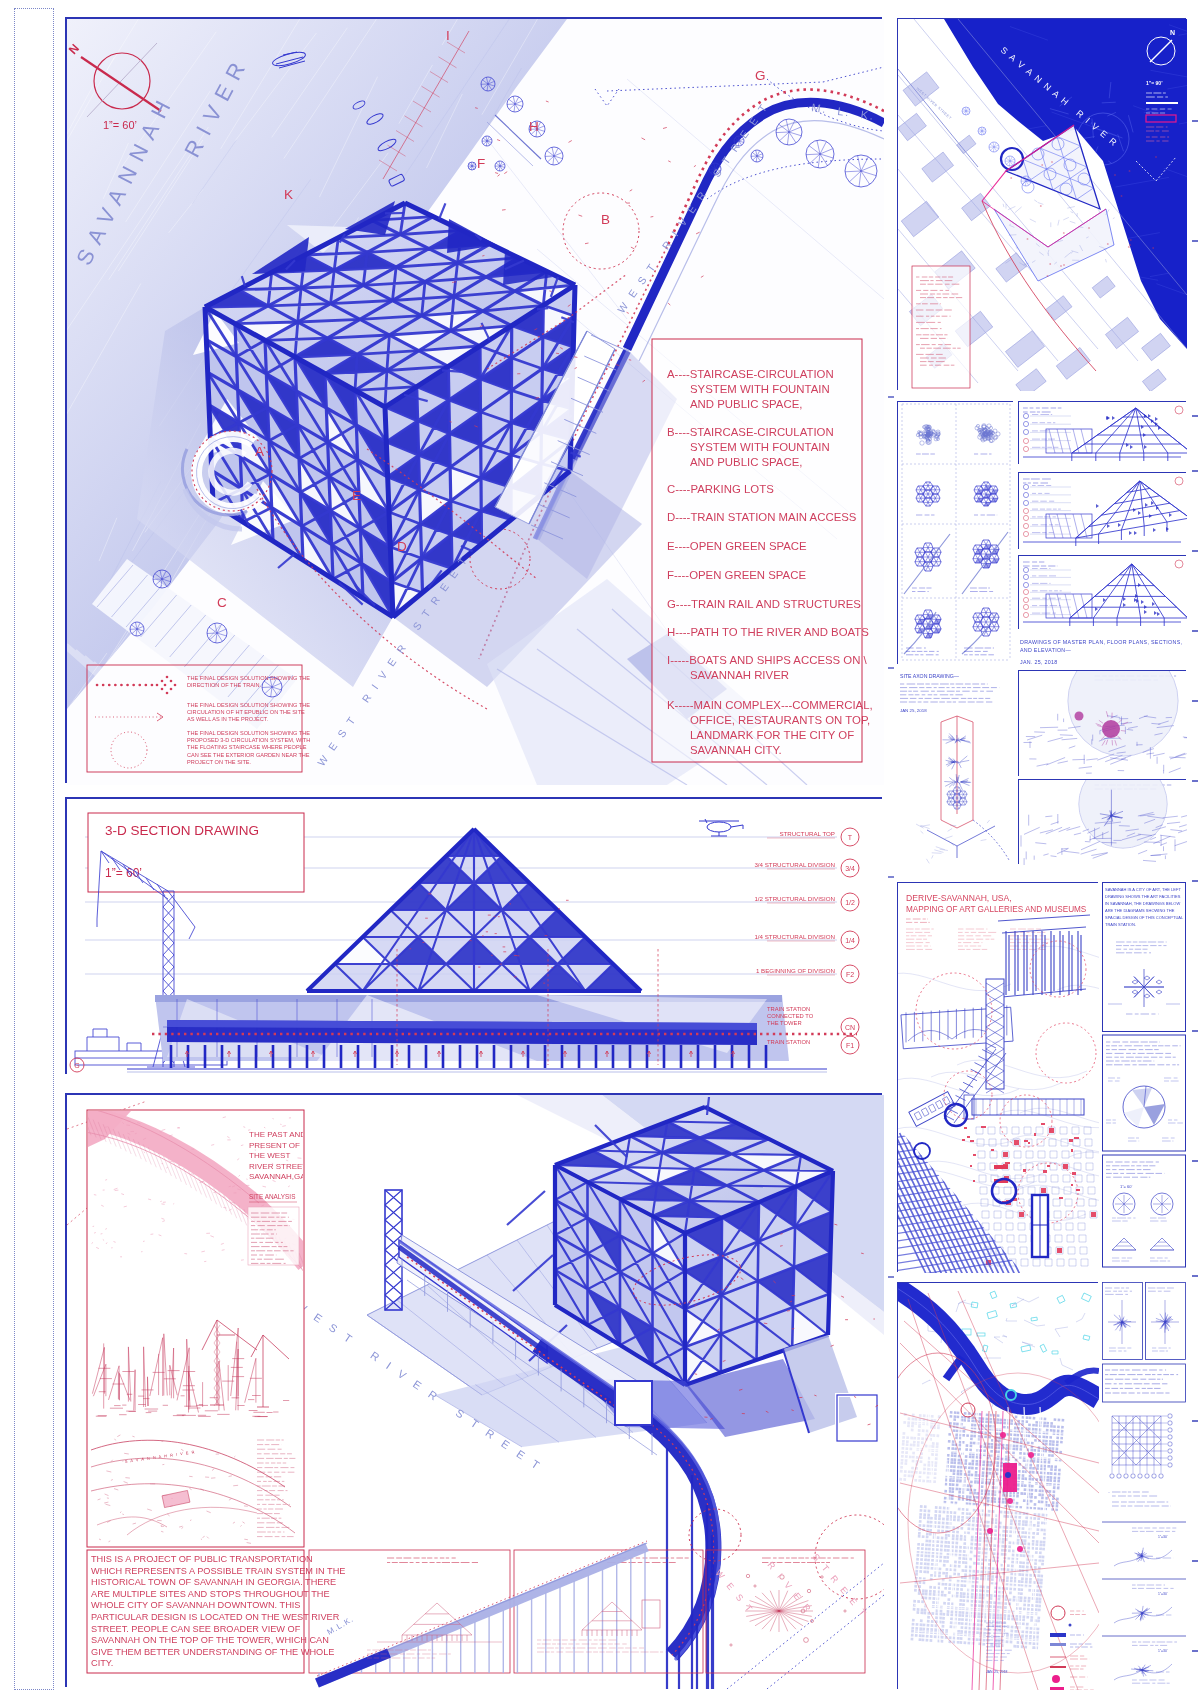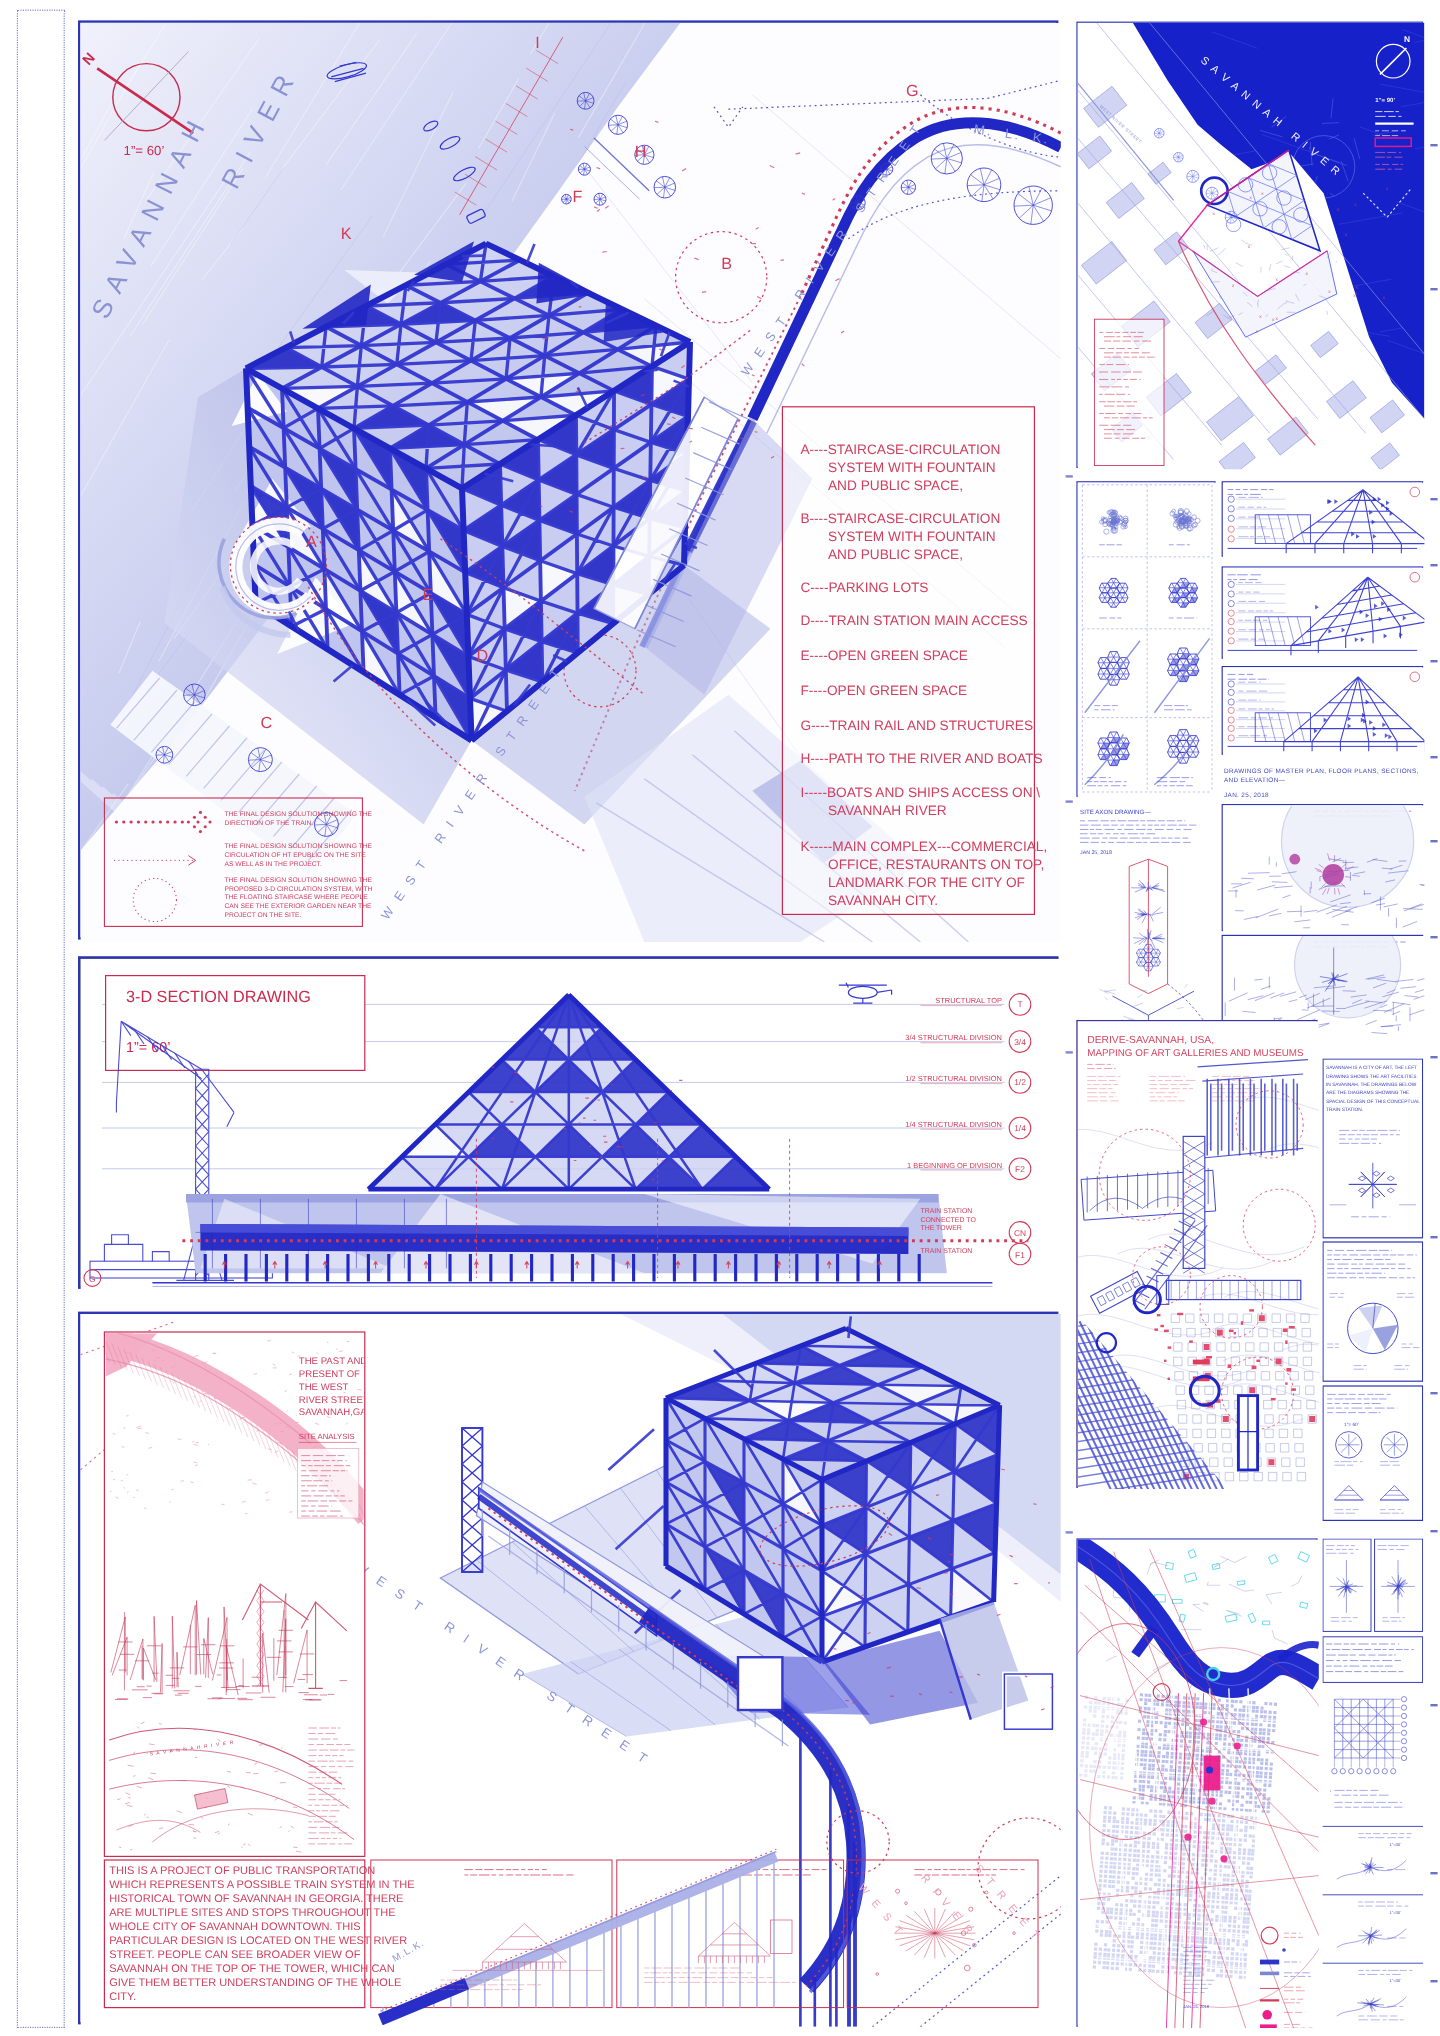--- a/index.html
+++ b/index.html
@@ -244,21 +244,21 @@
       <text x="120" y="688.0" font-size="5.6" fill="#cf3f5e">THE FINAL DESIGN SOLUTION SHOWING THE</text>
       <text x="120" y="695.2" font-size="5.6" fill="#cf3f5e">CIRCULATION OF HT EPUBLIC ON THE SITE</text>
       <text x="120" y="702.4" font-size="5.6" fill="#cf3f5e">AS WELL AS IN THE PROJECT.</text>
       <text x="120" y="716.0" font-size="5.6" fill="#cf3f5e">THE FINAL DESIGN SOLUTION SHOWING THE</text>
       <text x="120" y="723.2" font-size="5.6" fill="#cf3f5e">PROPOSED 3-D CIRCULATION SYSTEM, WITH</text>
       <text x="120" y="730.4" font-size="5.6" fill="#cf3f5e">THE FLOATING STAIRCASE  WHERE PEOPLE</text>
       <text x="120" y="737.6" font-size="5.6" fill="#cf3f5e">CAN SEE THE EXTERIOR GARDEN NEAR THE</text>
       <text x="120" y="744.8" font-size="5.6" fill="#cf3f5e">PROJECT ON THE SITE.</text>
     </svg>
 </div>
-<div class="abs" style="left:65px;top:797px;width:817px;height:277px;border:2.5px solid #2c35b5;box-sizing:border-box;background:#737373">
+<div class="abs" style="left:65px;top:797px;width:817px;height:277px;border:2.5px solid #2c35b5;box-sizing:border-box;background:#15803d">
 <svg width="817" height="277" viewBox="0 0 817 277" style="position:absolute;left:0;top:0">
       <rect width="817" height="277" fill="#ffffff"></rect>
       <path d="M18.0 38.0L770.0 38.0M18.0 69.0L770.0 69.0M18.0 103.0L770.0 103.0M18.0 141.0L770.0 141.0M18.0 175.0L770.0 175.0" stroke="#a9b0e2" stroke-width="0.7" fill="none" stroke-opacity="0.8"></path>
       <rect x="21" y="14" width="216" height="79" fill="#ffffff" stroke="#c92a4d" stroke-width="1"></rect>
       <text x="38" y="36" font-size="13.5" fill="#c92a4d">3-D SECTION DRAWING</text>
       <text x="38" y="78" font-size="12" fill="#c92a4d">1”= 60’</text>
       <g stroke="#3438cf" stroke-width="0.9" fill="none" opacity="0.9">
         <path d="M96,268 L96,92 M107,268 L107,92 M96,92 L107,92"></path>
         <path d="M96,96 L107,108 M107,96 L96,108"></path>
         <path d="M96,108 L107,120 M107,108 L96,120"></path>
@@ -1020,21 +1020,21 @@
 </div>
 <div class="abs" style="left:1018px;top:779px;width:168px;height:85px;border:1.2px solid #2c35b5;box-sizing:border-box;background:#fff">
 <svg width="168" height="85" viewBox="0 0 168 85" style="position:absolute;left:0;top:0">
       <rect width="168" height="85" fill="#ffffff"></rect>
       <path d="M75.6 5.0L79.9 5.0M82.3 5.0L88.3 5.0M90.0 5.0L96.7 5.0M98.1 5.0L102.3 5.0M104.0 5.0L108.4 5.0M110.5 5.0L116.0 5.0M117.7 5.0L122.3 5.0M123.8 5.0L131.1 5.0M133.5 5.0L138.6 5.0M140.8 5.0L145.7 5.0M147.9 5.0L152.3 5.0M75.6 9.0L83.8 9.0M86.0 9.0L89.7 9.0M91.0 9.0L96.8 9.0M98.2 9.0L102.7 9.0M105.1 9.0L113.7 9.0M115.0 9.0L118.1 9.0M120.1 9.0L128.8 9.0M131.2 9.0L137.2 9.0" stroke="#3d45c8" stroke-width="0.5" fill="none" stroke-opacity="0.9"></path>
       <circle cx="104" cy="24" r="44.2" stroke="#c9cdf0" stroke-width="1" fill="#eef0fa" opacity="0.9"></circle>
       <path d="M16.3 62.7L27.3 63.8M102.8 59.9L121.8 54.6M141.2 55.2L156.3 57.2M134.3 63.7L151.4 56.3M72.3 75.5L88.6 72.6M39.6 51.8L51.1 47.4M155.7 65.7L168.6 61.3M54.9 54.8L62.1 53.0M62.0 69.8L80.7 61.5M24.4 75.3L29.6 73.8M94.4 60.4L102.7 60.4M118.9 36.0L134.5 32.4M82.8 62.4L97.5 62.9M31.7 44.5L39.7 41.8M131.4 75.5L141.9 75.1M131.8 75.6L148.4 73.9M133.0 50.7L146.9 46.7M68.4 53.3L80.8 47.7M73.7 58.7L92.4 58.3M26.8 53.9L43.1 47.3M143.7 37.9L158.8 36.2M159.1 52.8L168.8 49.5M47.5 50.4L61.2 46.5M31.5 75.8L37.5 76.6M44.4 71.1L60.4 73.1M128.4 36.1L144.8 38.3M131.3 59.7L137.0 57.3M42.4 69.1L49.7 68.3M125.2 62.0L141.2 62.4M120.7 36.0L135.6 34.4M136.6 47.7L143.8 44.7M75.8 43.2L92.4 41.6M63.7 51.4L70.0 49.1M148.0 43.6L161.1 42.2M125.2 43.3L136.1 39.3M20.9 53.0L33.9 49.7M65.9 61.5L71.4 61.9M5.0 54.4L20.7 47.3M26.3 36.7L33.3 36.0M124.0 80.4L137.0 81.4M70.3 60.1L89.7 51.7M151.4 49.6L163.0 50.9M73.7 78.3L88.7 72.9M162.1 37.1L177.5 33.1M160.0 47.0L167.7 44.7M118.8 54.1L132.9 55.5M119.1 73.9L128.2 70.3M85.7 44.0L102.0 42.0M99.9 45.6L110.8 46.1M106.5 50.9L119.8 49.1M141.3 65.3L147.9 62.7M38.1 73.8L48.7 69.0M107.7 56.3L116.1 52.9M117.9 60.2L136.8 54.0M61.6 74.2L77.5 69.2M42.9 68.0L42.9 74.8M2.0 55.3L2.0 66.6M83.7 52.2L83.7 58.6M15.2 75.6L15.2 79.8M71.2 55.5L71.2 60.9M9.7 34.7L9.7 45.6M156.0 59.3L156.0 71.1M144.5 66.3L144.5 71.1M38.8 34.0L38.8 43.6M5.1 78.1L5.1 87.1M142.1 55.1L142.1 65.8M75.6 47.9L75.6 58.9M7.2 71.5L7.2 79.4M146.4 75.4L146.4 79.1" stroke="#3d45c8" stroke-width="0.55" fill="none" stroke-opacity="0.65"></path>
       <path d="M92.4 35.7L87.7 39.8M92.4 35.7L91.5 35.0M92.4 35.7L92.9 35.1M92.4 35.7L104.0 37.8M92.4 35.7L80.9 33.8M92.4 35.7L85.2 46.2M92.4 35.7L93.9 35.1M92.4 35.7L91.9 36.5M92.4 35.7L91.3 35.3M92.4 35.7L92.3 32.4M92.4 35.7L96.8 32.5M92.4 35.7L92.1 38.5M92.4 35.7L96.3 31.6M92.4 35.7L92.1 30.3M92.4 35.7L92.5 33.7M92.4 35.7L92.1 34.1M92.4 35.7L93.7 35.6M92.4 35.7L92.0 35.1M92.4 35.7L103.0 38.3M92.4 35.7L92.8 35.6M92.4 35.7L89.9 39.7M92.4 35.7L97.3 37.5M92.4 35.7L88.8 39.5M92.4 35.7L90.7 30.5M92.4 35.7L100.6 37.6M92.4 35.7L93.7 41.7M92.4 35.7L92.2 35.3M92.4 35.7L104.0 31.3M92.4 35.7L90.8 35.8M92.4 35.7L82.7 38.7M92.4 9.7L92.4 65.7" stroke="#3d45c8" stroke-width="0.6" fill="none" stroke-opacity="0.85"></path>
     </svg>
 </div>
-<div class="abs" style="left:897px;top:850px;width:201px;height:390px;border:1.2px solid #2c35b5;box-sizing:border-box;background:#fdba74">
+<div class="abs" style="left:897px;top:882px;width:201px;height:390px;border:1.2px solid #2c35b5;box-sizing:border-box;background:#ef4444">
 <svg width="201" height="390" viewBox="0 0 201 390" style="position:absolute;left:0;top:0">
       <rect width="201" height="390" fill="#ffffff"></rect>
       <text x="8" y="18" font-size="8.6" fill="#d64560">DERIVE-SAVANNAH, USA,</text>
       <text x="8" y="29" font-size="8.2" fill="#d64560">MAPPING OF  ART GALLERIES AND MUSEUMS</text>
       <path d="M8.0 36.0L12.6 36.0M14.8 36.0L22.6 36.0M24.6 36.0L27.8 36.0M29.3 36.0L29.9 36.0M8.0 39.4L14.2 39.4M16.2 39.4L19.9 39.4M22.0 39.4L28.9 39.4M30.4 39.4L31.7 39.4" stroke="#d64560" stroke-width="0.5" fill="none" stroke-opacity="0.85"></path>
       <path d="M8.0 46.0L15.6 46.0M16.9 46.0L21.7 46.0M23.4 46.0L31.7 46.0M33.4 46.0L35.7 46.0M8.0 49.4L15.2 49.4M17.1 49.4L24.4 49.4M26.2 49.4L32.1 49.4M8.0 52.8L11.3 52.8M12.7 52.8L18.4 52.8M20.4 52.8L27.8 52.8M29.9 52.8L34.0 52.8M8.0 56.2L16.3 56.2M18.2 56.2L23.8 56.2M25.1 56.2L29.0 56.2M8.0 59.6L15.7 59.6M17.4 59.6L25.1 59.6M27.6 59.6L31.7 59.6M8.0 63.0L16.8 63.0M18.6 63.0L23.6 63.0M26.1 63.0L30.1 63.0M32.4 63.0L32.9 63.0M8.0 66.4L16.8 66.4M18.6 66.4L25.0 66.4M27.3 66.4L34.1 66.4" stroke="#e06a80" stroke-width="0.45" fill="none" stroke-opacity="0.8"></path>
       <path d="M60.0 46.0L65.4 46.0M67.8 46.0L76.2 46.0M77.8 46.0L85.9 46.0M88.3 46.0L89.4 46.0M60.0 49.4L64.6 49.4M66.8 49.4L70.8 49.4M72.8 49.4L78.2 49.4M80.3 49.4L87.9 49.4M90.2 49.4L98.2 49.4M60.0 52.8L66.2 52.8M68.4 52.8L75.1 52.8M77.4 52.8L82.7 52.8M85.1 52.8L93.2 52.8M60.0 56.2L66.3 56.2M68.3 56.2L76.1 56.2M78.2 56.2L85.2 56.2M87.5 56.2L91.4 56.2M92.7 56.2L96.3 56.2M60.0 59.6L63.3 59.6M65.1 59.6L73.2 59.6M75.5 59.6L81.2 59.6M83.5 59.6L84.4 59.6M60.0 63.0L64.9 63.0M66.6 63.0L70.1 63.0M71.8 63.0L78.4 63.0M79.7 63.0L83.1 63.0M60.0 66.4L66.9 66.4M68.3 66.4L72.5 66.4M74.8 66.4L82.3 66.4M83.7 66.4L89.2 66.4" stroke="#e06a80" stroke-width="0.45" fill="none" stroke-opacity="0.8"></path>
       <path d="M112.0 46.0L117.9 46.0M120.1 46.0L127.9 46.0M129.6 46.0L135.9 46.0M137.9 46.0L142.9 46.0M112.0 49.4L120.2 49.4M122.3 49.4L126.9 49.4M128.5 49.4L131.5 49.4M133.4 49.4L137.3 49.4M138.9 49.4L142.8 49.4M144.0 49.4L147.4 49.4M112.0 52.8L120.4 52.8M122.0 52.8L128.5 52.8M129.8 52.8L133.5 52.8M135.7 52.8L139.2 52.8M141.7 52.8L145.8 52.8M112.0 56.2L115.4 56.2M117.1 56.2L123.1 56.2M124.6 56.2L129.1 56.2M130.8 56.2L136.7 56.2M138.2 56.2L144.9 56.2M146.8 56.2L151.4 56.2M112.0 59.6L117.4 59.6M119.1 59.6L123.2 59.6M124.7 59.6L131.3 59.6M133.1 59.6L141.6 59.6M143.4 59.6L148.6 59.6M112.0 63.0L120.8 63.0M123.1 63.0L129.5 63.0M131.8 63.0L135.7 63.0M137.0 63.0L140.0 63.0M142.1 63.0L148.6 63.0M112.0 66.4L116.5 66.4M118.8 66.4L122.7 66.4M124.3 66.4L129.1 66.4M130.9 66.4L138.6 66.4M140.5 66.4L147.6 66.4" stroke="#e06a80" stroke-width="0.45" fill="none" stroke-opacity="0.8"></path>
       <path d="M134,68 C174,48 214,98 264,74" stroke="#8f97dc" stroke-width="0.5" fill="none" stroke-opacity="0.5"></path>
       <path d="M33,194 C73,174 113,224 163,200" stroke="#8f97dc" stroke-width="0.5" fill="none" stroke-opacity="0.5"></path>

